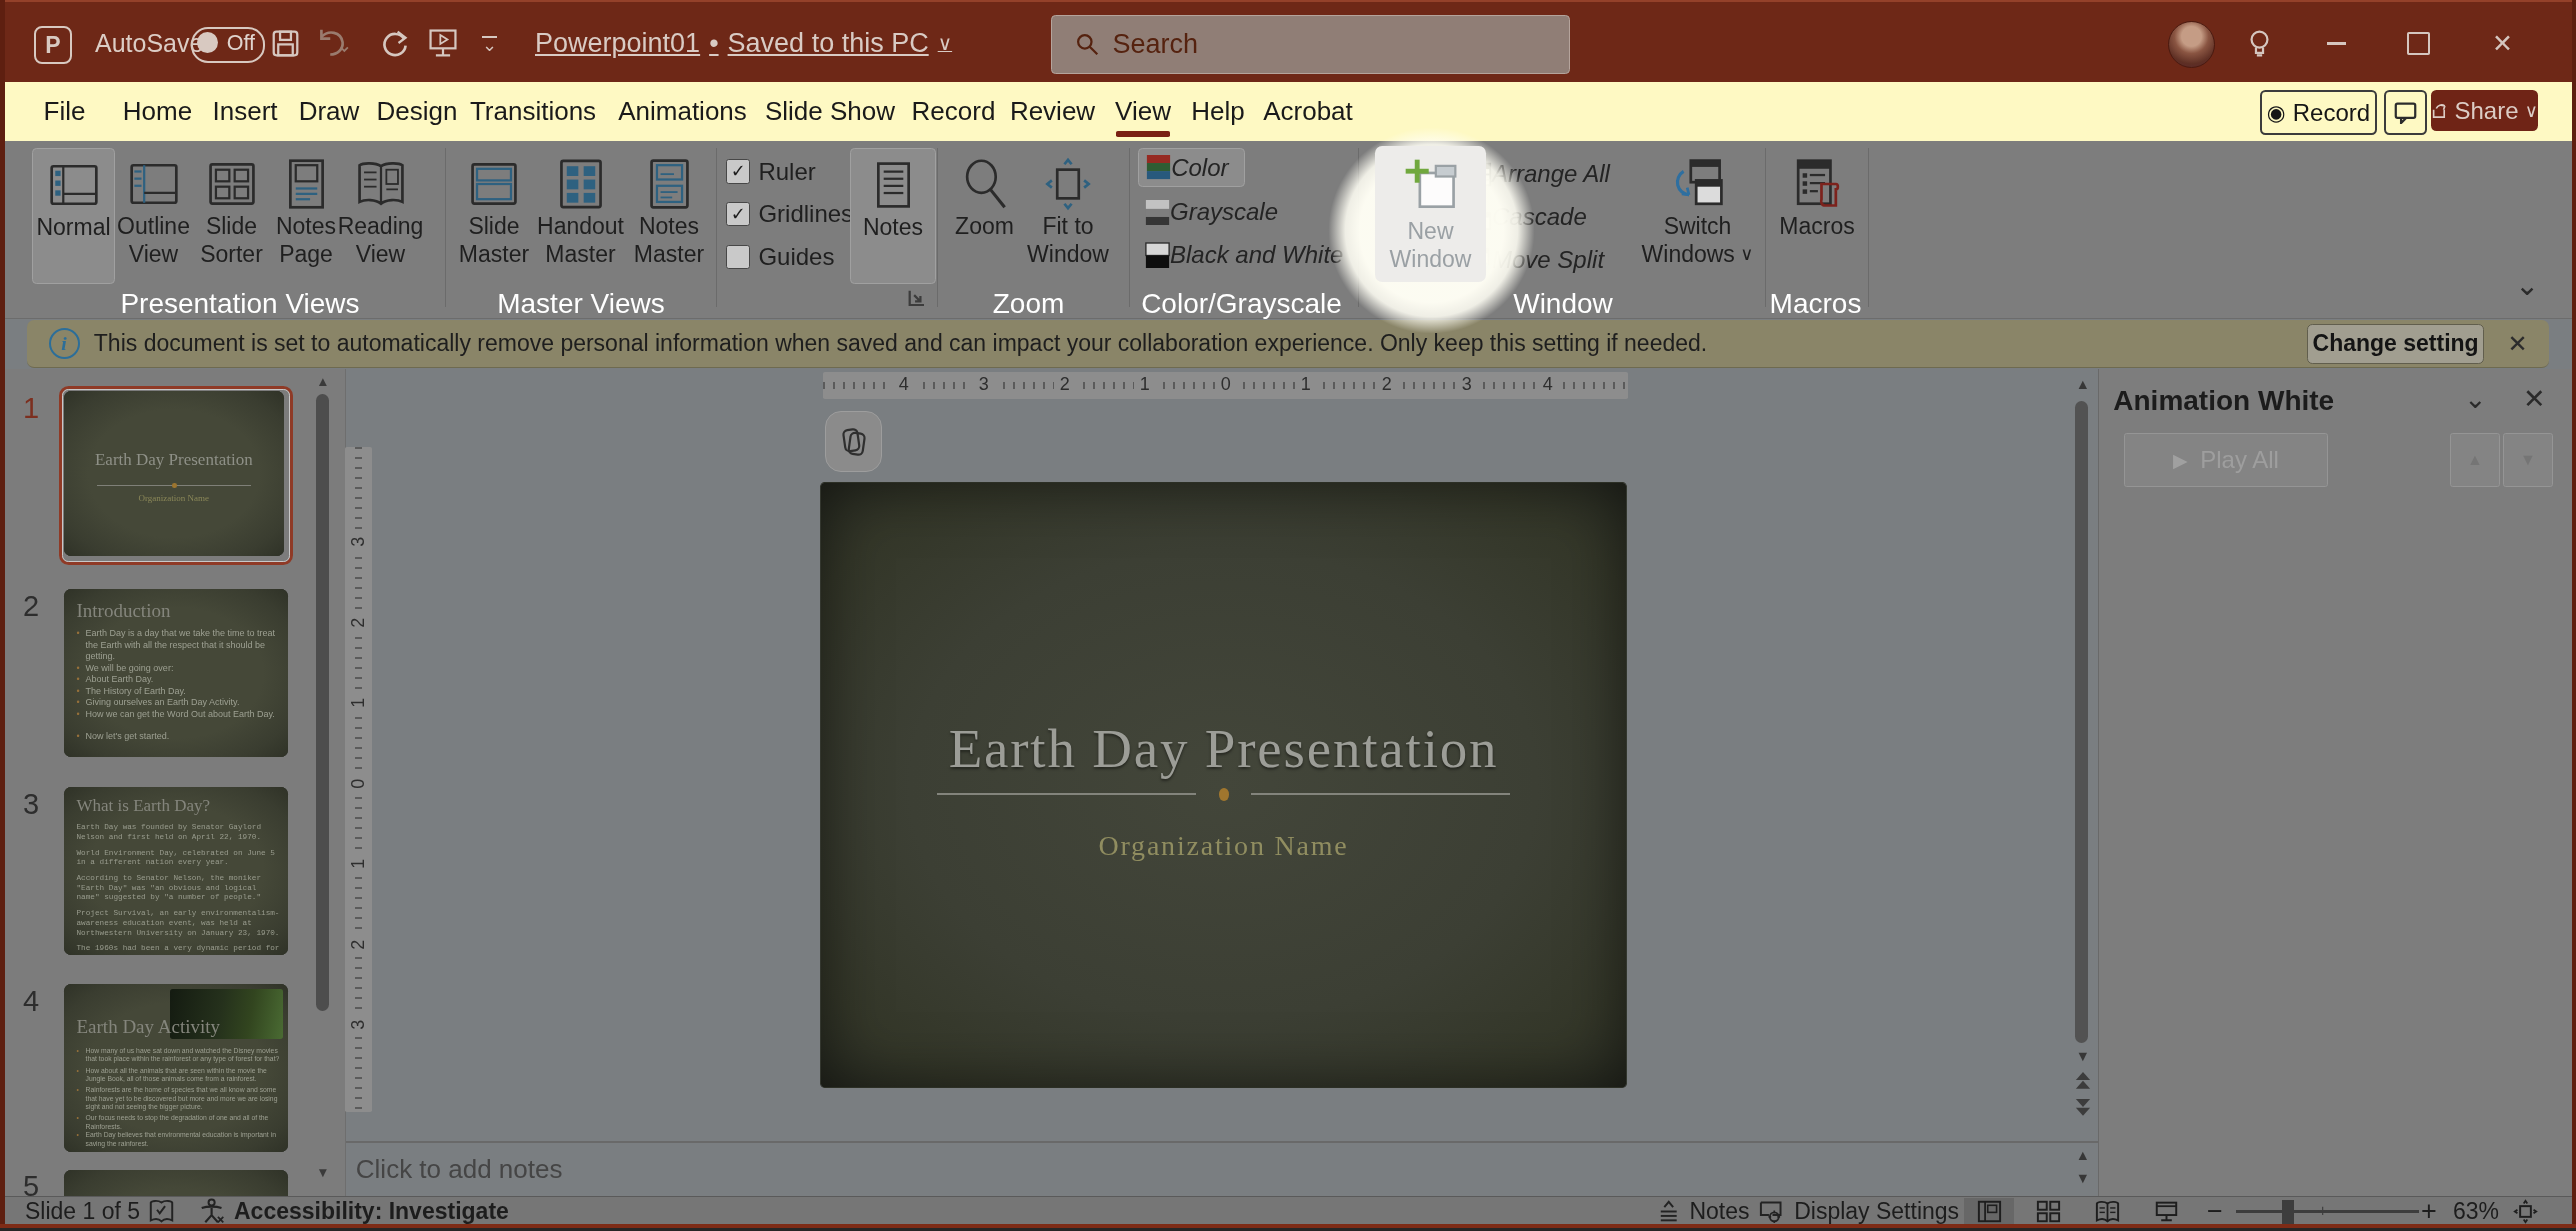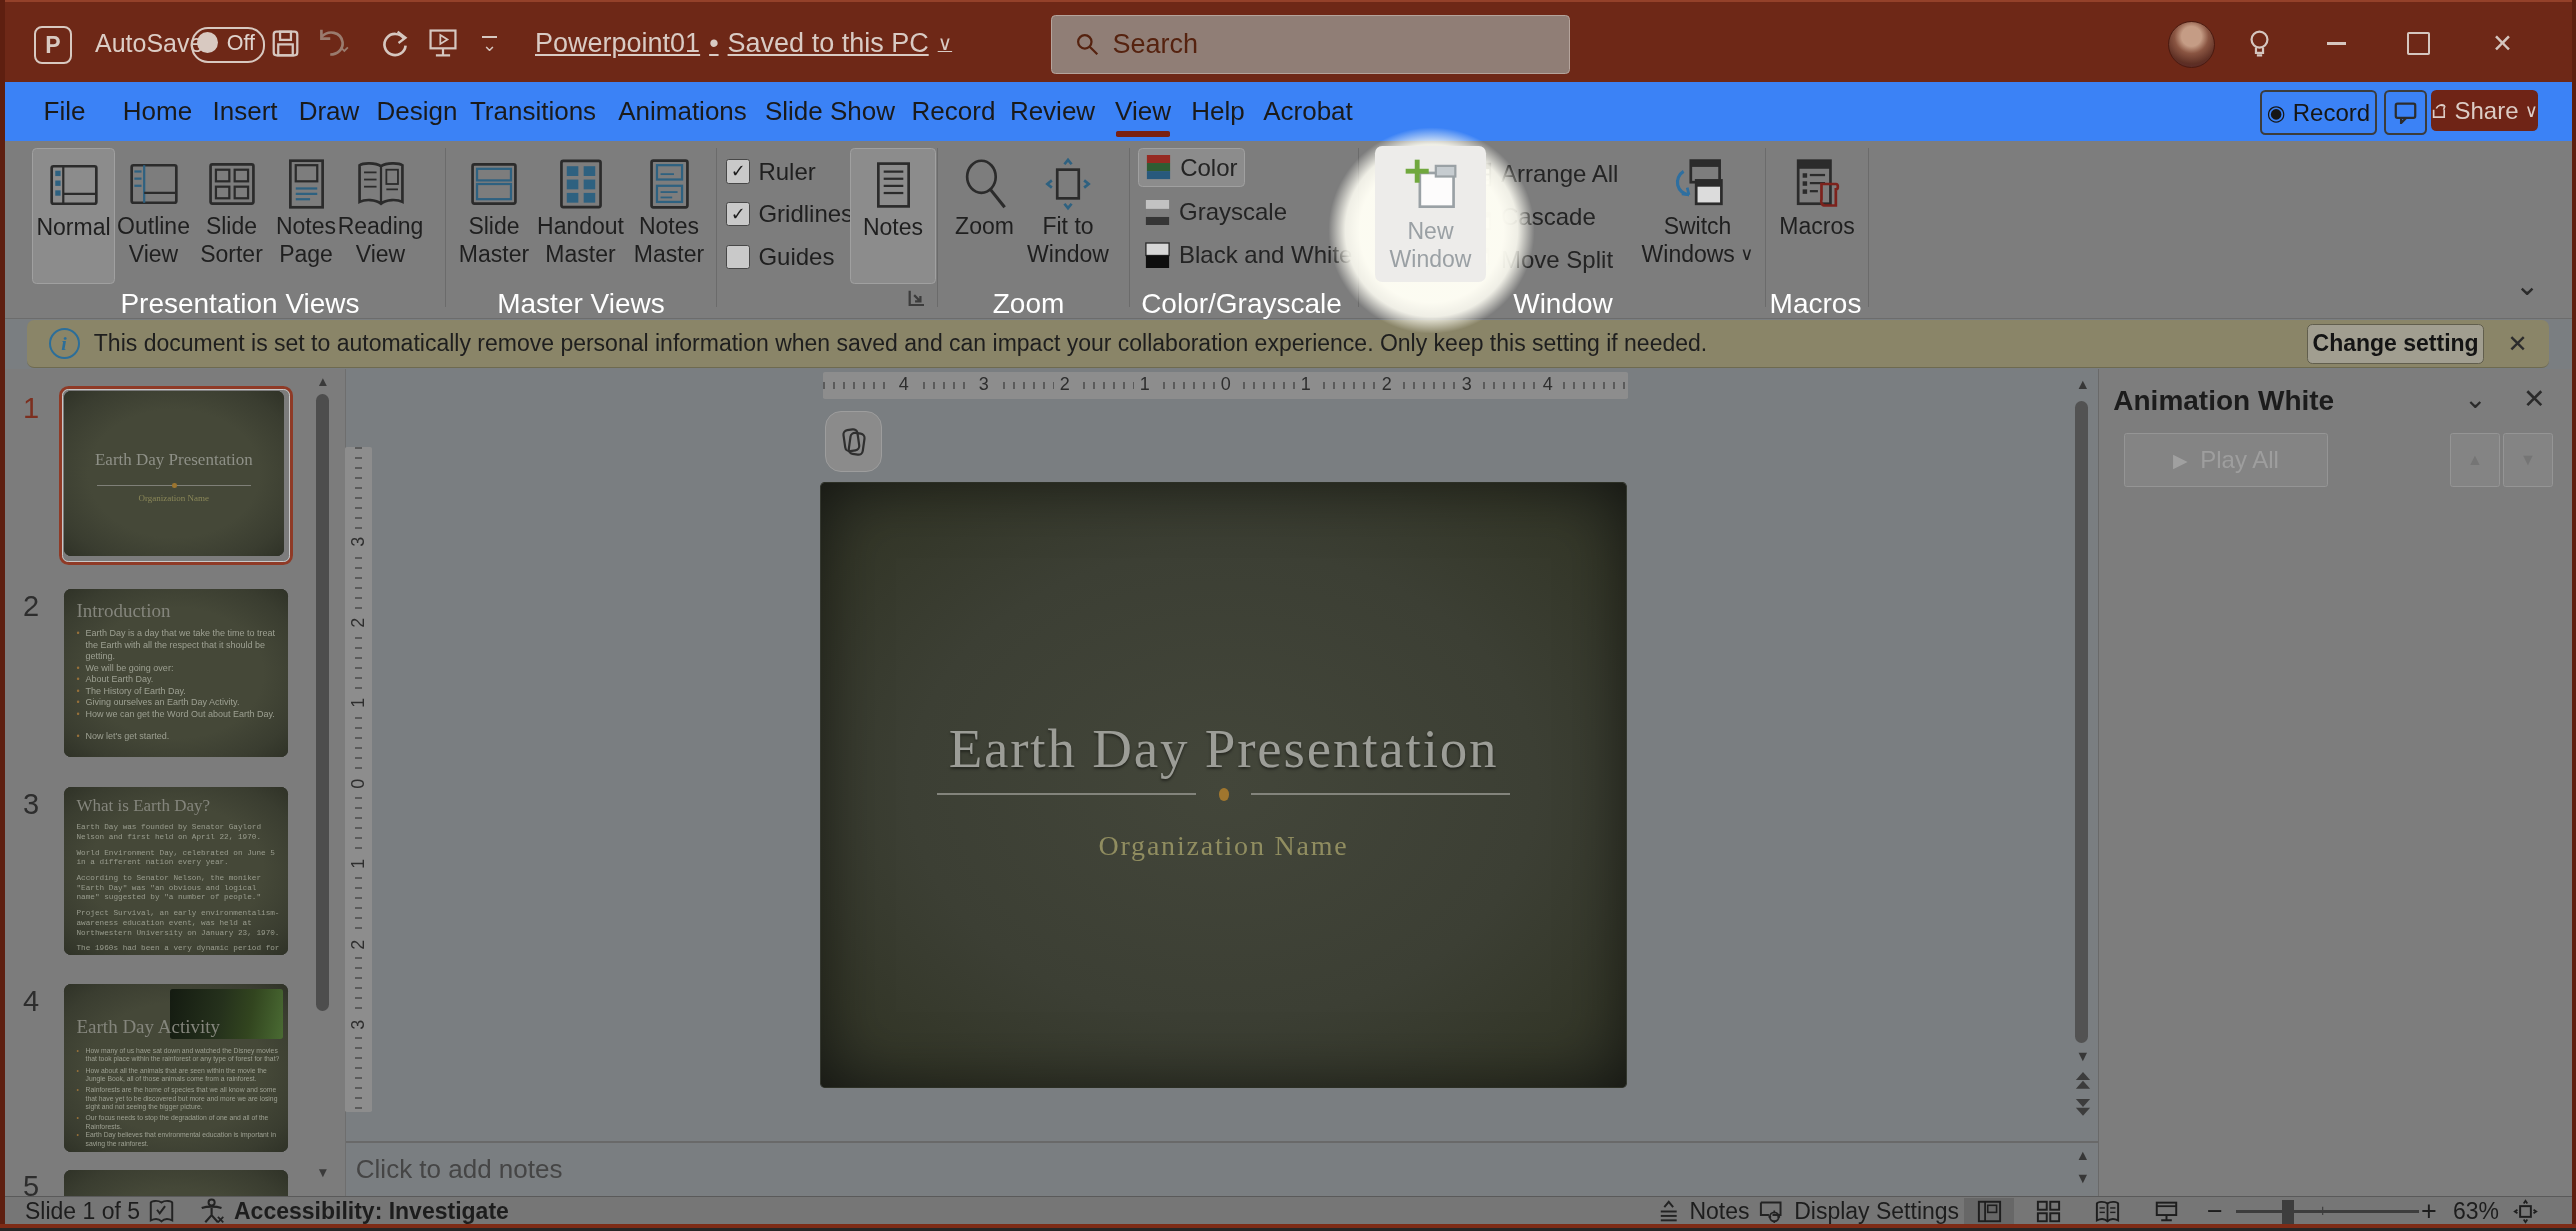--- a/index.html
+++ b/index.html
@@ -22,21 +22,21 @@
   .searchbox{position:absolute;left:1051px;top:13.4px;width:494px;height:57px;background:#907e76;border:1.8px solid #b5a49c;
              border-radius:4.5px;display:flex;align-items:center;padding-left:23px;gap:12.5px;}
   .searchbox span{font-size:27px;color:#55220f;}
   .winctl{position:absolute;top:18px;width:47px;height:47px;display:flex;align-items:center;justify-content:center;color:#d5c6bf;font-size:25px;}
   .avatar{position:absolute;left:2168px;top:19px;width:45px;height:45px;border-radius:50%;
           background:radial-gradient(circle at 50% 32%, #c59c85 0 26%, #8a5542 45%, #5e2f24 72%, #56242e 100%);border:0.9px solid #4a1a10;}
   .maxglyph{width:19.7px;height:19.7px;border:2.7px solid #d5c6bf;border-radius:1.8px;}
   .minglyph{width:19.7px;height:2.7px;background:#d5c6bf;}
 
   
-  .tabrow{position:absolute;left:0;top:82px;width:2576px;height:59px;background:#3b82f6;}
+  .tabrow{position:absolute;left:0;top:82px;width:2576px;height:59px;background:#fef9c3;}
   .rtab{position:absolute;top:0;height:59px;display:flex;align-items:center;justify-content:center;
         font-size:26px;color:#1a1a1a;}
   .rtab .uline{display:none;}
   .rtab.active .uline{display:block;position:absolute;left:50%;transform:translateX(-50%);bottom:4.5px;width:54px;height:5.4px;background:#7a2113;border-radius:1.8px;}
   .recbtn{position:absolute;left:2260px;top:8px;width:113px;height:41px;border:2.2px solid #3c3c3c;border-radius:5.4px;
           display:flex;align-items:center;justify-content:center;gap:7.2px;font-size:24px;color:#161616;}
   .cmtbtn{position:absolute;left:2384px;top:8px;width:39px;height:41px;border:2.2px solid #3c3c3c;border-radius:5.4px;
           display:flex;align-items:center;justify-content:center;}
   .sharebtn{position:absolute;left:2431px;top:8px;width:107px;height:41px;background:#6f2416;border-radius:5.4px;
           display:flex;align-items:center;justify-content:center;gap:6.3px;font-size:24px;color:#dcccc5;}
@@ -47,21 +47,21 @@
   .glabel{position:absolute;top:147px;height:23px;font-size:28px;color:#ffffff;text-align:center;}
   .bigbtn{position:absolute;top:7.2px;height:134px;display:flex;flex-direction:column;align-items:center;}
   .bigbtn .ic{height:57px;display:flex;align-items:center;justify-content:center;margin-top:7.2px;}
   .bigbtn .l1,.bigbtn .l2{font-size:23px;color:#1f1f1f;line-height:28px;text-align:center;}
   .selbox{background:#8c8c8c;border:1.8px solid #a0a0a0;border-radius:4.5px;}
   .cbrow{position:absolute;left:726px;display:flex;align-items:center;gap:8px;height:36px;}
   .cb{width:22.4px;height:22.4px;background:#c9c9c9;border:1.8px solid #474747;border-radius:2.7px;
       display:flex;align-items:center;justify-content:center;font-size:18px;color:#1d1d1d;}
   .cb.empty{color:transparent;}
   .cbrow .cl{font-size:24px;color:#1f1f1f;}
-  .smallrow{position:absolute;display:flex;align-items:center;gap:9px;height:34px;}
+  .smallrow{position:absolute;display:flex;align-items:center;height:34px;font-style:italic;}
   .smallrow .sl{font-size:24px;color:#242424;}
   
   .spotlight{position:absolute;left:1301px;top:100px;width:261px;height:261px;border-radius:50%;z-index:50;pointer-events:none;
      background:radial-gradient(closest-side, rgba(255,254,244,0.98) 0 55%, rgba(255,254,244,0.88) 66%, rgba(255,254,244,0) 79%);}
   .btn-new{position:absolute;left:1375px;top:146px;width:111px;height:136px;z-index:60;background:#edecea;border-radius:7.2px;
      display:flex;flex-direction:column;align-items:center;}
   .btn-new .l1,.btn-new .l2{font-size:23px;color:#9aa0a4;line-height:28px;}
 
   
   .infobar{position:absolute;left:27px;top:320px;width:2522px;height:48px;background:#8a8568;border-radius:7.2px;

